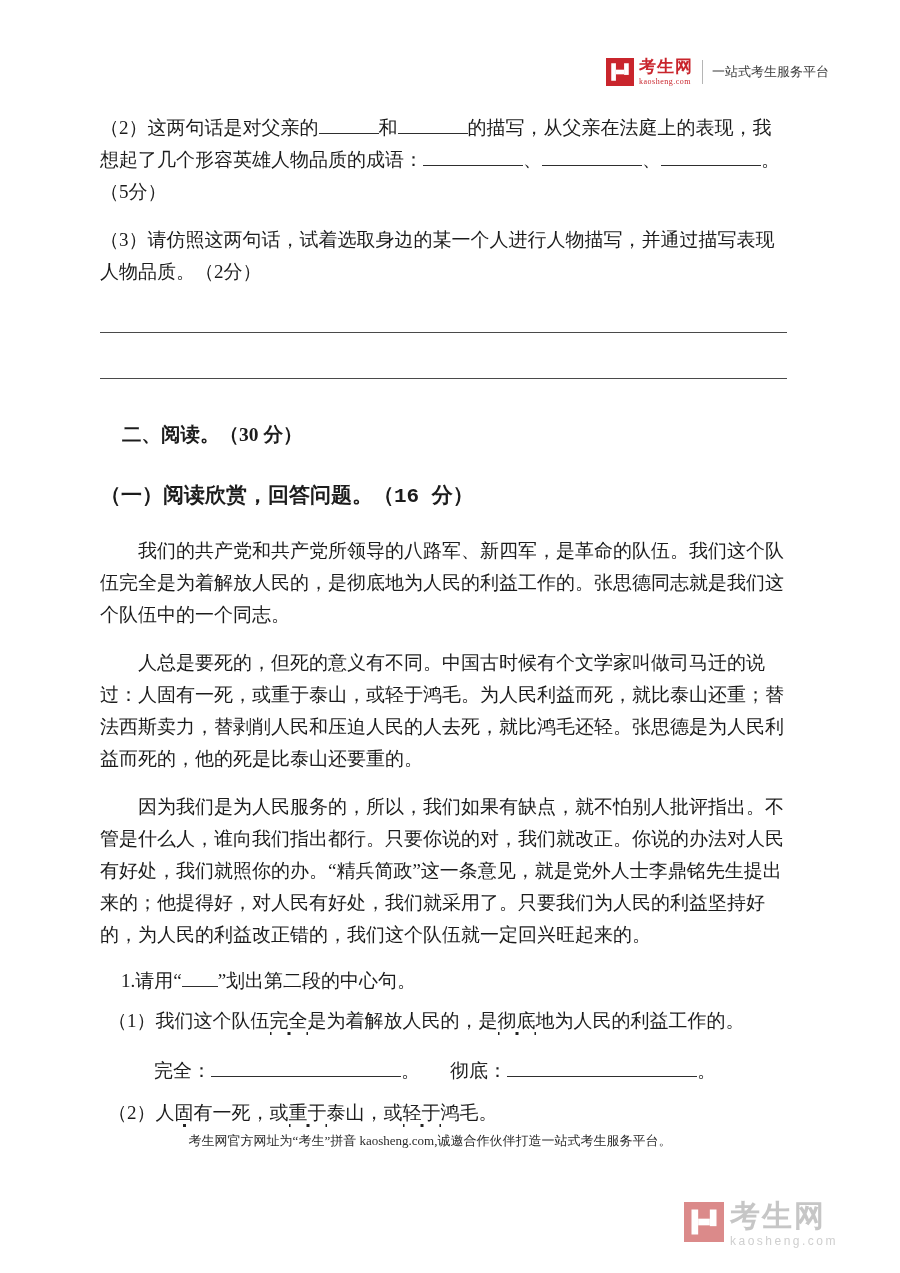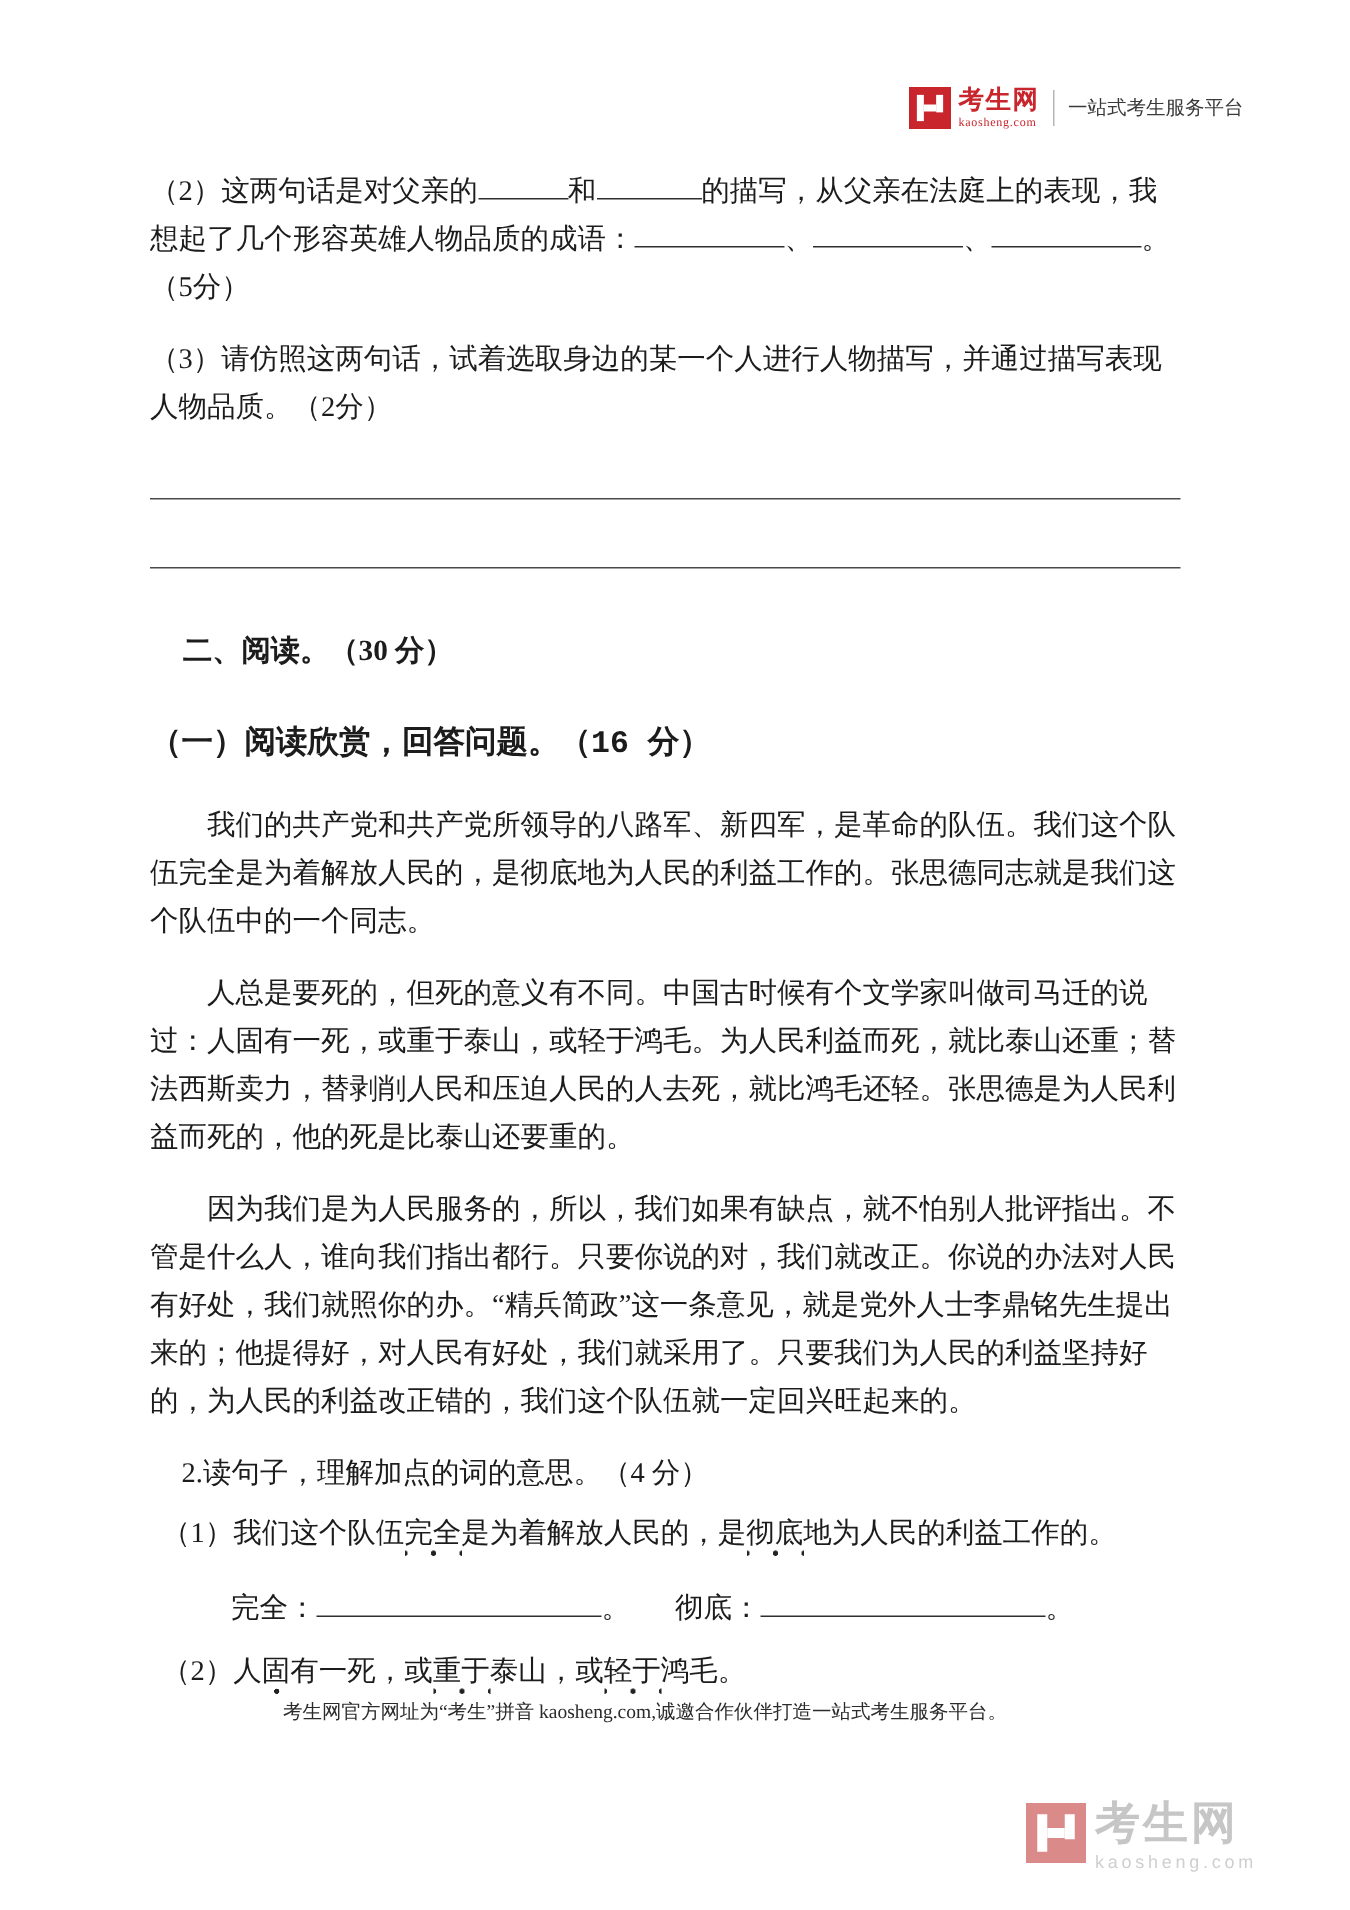--- a/index.html
+++ b/index.html
@@ -154,22 +154,22 @@
     <div class="rule rule-2"></div>
 
     <h2 class="section-title">二、阅读。（30 分）</h2>
 
     <h3 class="subsection-title">（一）阅读欣赏，回答问题。（16 分）</h3>
 
     <p class="passage">我们的共产党和共产党所领导的八路军、新四军，是革命的队伍。我们这个队伍完全是为着解放人民的，是彻底地为人民的利益工作的。张思德同志就是我们这个队伍中的一个同志。</p>
     <p class="passage">人总是要死的，但死的意义有不同。中国古时候有个文学家叫做司马迁的说过：人固有一死，或重于泰山，或轻于鸿毛。为人民利益而死，就比泰山还重；替法西斯卖力，替剥削人民和压迫人民的人去死，就比鸿毛还轻。张思德是为人民利益而死的，他的死是比泰山还要重的。</p>
     <p class="passage">因为我们是为人民服务的，所以，我们如果有缺点，就不怕别人批评指出。不管是什么人，谁向我们指出都行。只要你说的对，我们就改正。你说的办法对人民有好处，我们就照你的办。“精兵简政”这一条意见，就是党外人士李鼎铭先生提出来的；他提得好，对人民有好处，我们就采用了。只要我们为人民的利益坚持好的，为人民的利益改正错的，我们这个队伍就一定回兴旺起来的。</p>
 
+    <p class="q-num"><span>1.请用“</span><span class="blank b36"></span><span>”划出第二段的中心句。</span></p>
 
-    <p class="q-num2">2.读句子，理解加点的词的意思。（4 分）</p>
 
     <p class="sub-q"><span>（1）我们这个队伍</span><span class="dotted">完全</span><span>是为着解放人民的，是</span><span class="dotted">彻底</span><span>地为人民的利益工作的。</span></p>
 
     <p class="ans-line"><span>完全：</span><span class="blank b190"></span><span>。</span><span class="ans-gap"></span><span>彻底：</span><span class="blank b190"></span><span>。</span></p>
 
     <p class="sub-q2"><span>（2）人</span><span class="dotted">固</span><span>有一死，或</span><span class="dotted">重于</span><span>泰山，或</span><span class="dotted">轻于</span><span>鸿毛。</span></p>
 
   </div>
 
   <div class="footer-note">考生网官方网址为“考生”拼音 kaosheng.com,诚邀合作伙伴打造一站式考生服务平台。</div>

